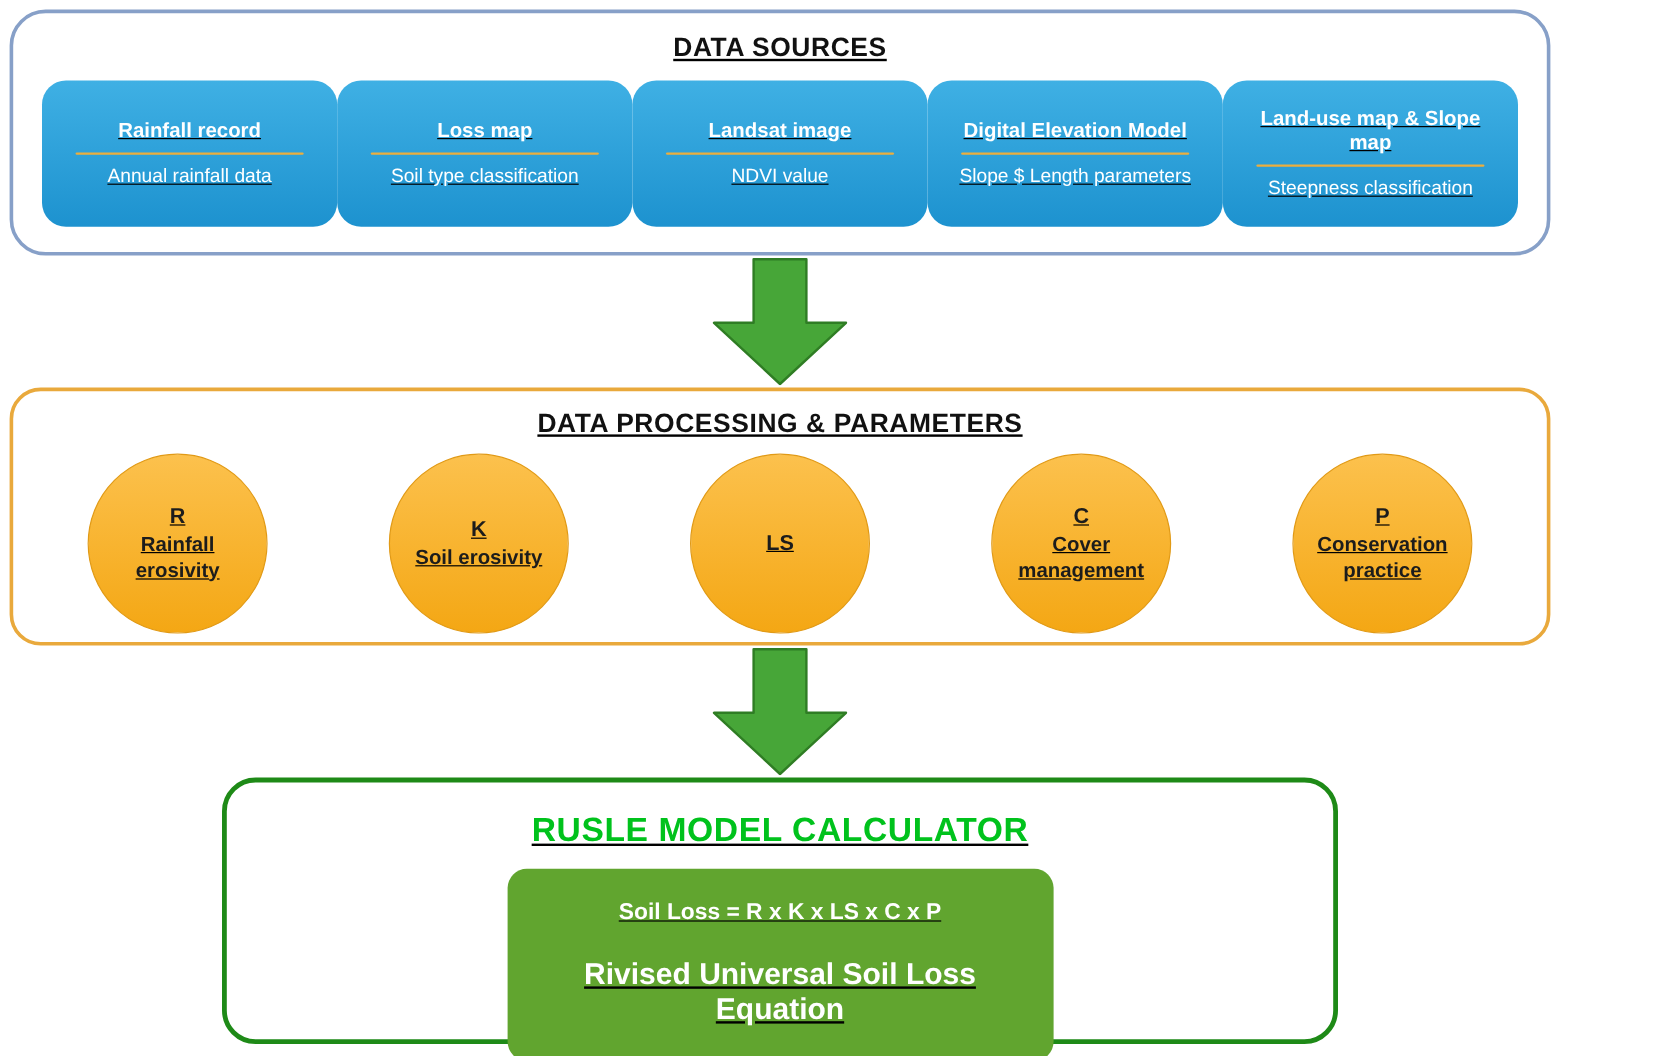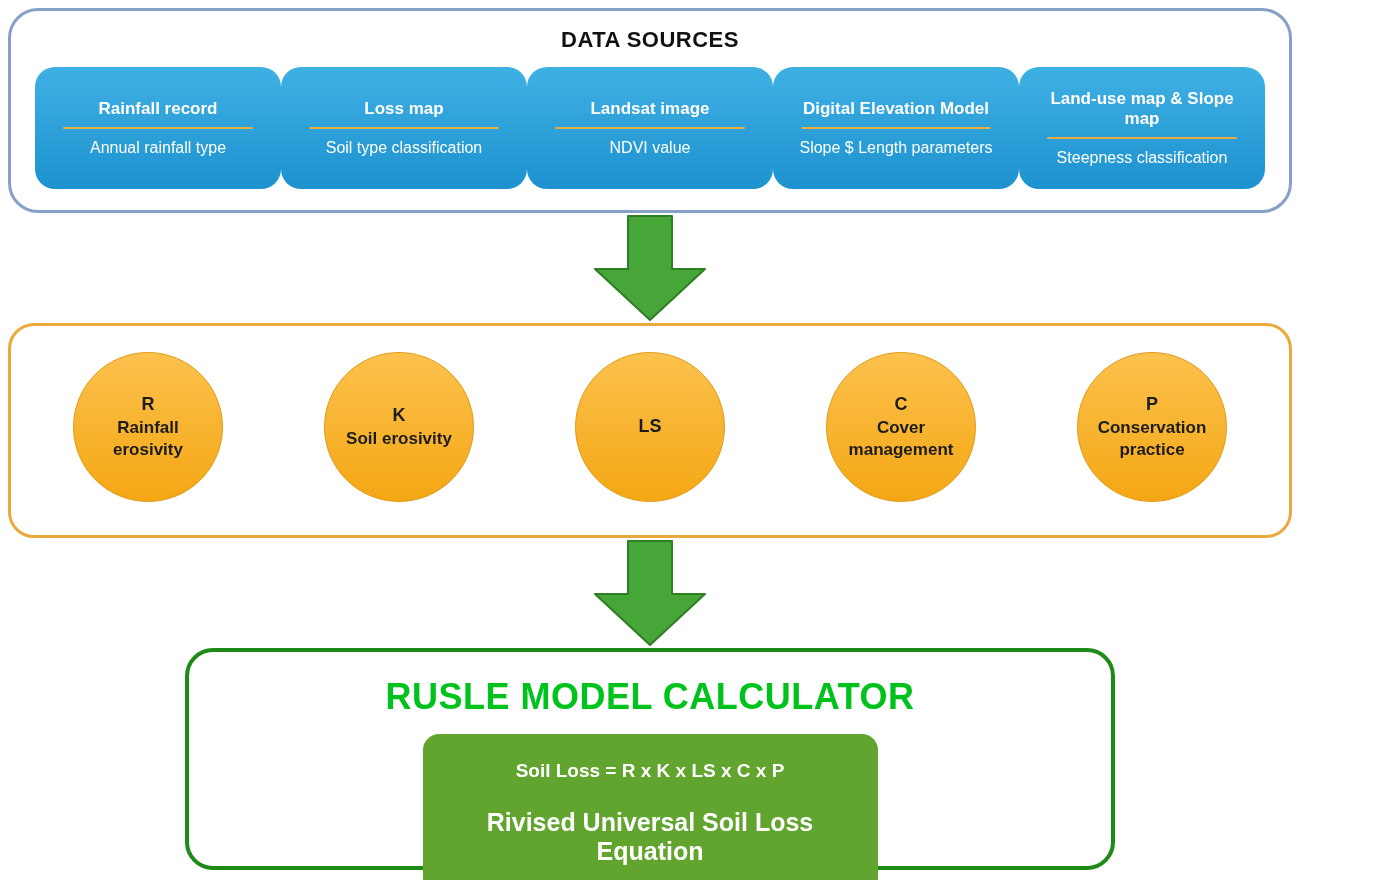--- a/index.html
+++ b/index.html
@@ -7,20 +7,21 @@
     padding: 0;
     background: #ffffff;
     font-family: "Liberation Sans", "DejaVu Sans", sans-serif;
   }
   .page {
     box-sizing: border-box;
     width: 1300px;
     height: 880px;
     padding: 8px;
     background: #ffffff;
+    text-decoration: underline;
   }
   .panel {
     box-sizing: border-box;
     background: #ffffff;
   }
   .panel-sources {
     border: 3px solid #87a0c8;
     border-radius: 30px;
     height: 205px;
     padding-top: 16px;
@@ -116,21 +117,21 @@
     margin: 0 auto;
     border: 4px solid #1e8a17;
     border-radius: 28px;
     box-sizing: border-box;
     text-align: center;
     padding-top: 24px;
     background: #ffffff;
   }
   .calc-title {
     margin: 0;
-    font-size: 36px;
+    font-size: 28px;
     font-weight: bold;
     color: #00c21c;
     letter-spacing: 0.5px;
   }
   .formula-box {
     width: 455px;
     margin: 16px auto 0 auto;
     background: #61a52f;
     border-radius: 16px;
     color: #ffffff;
@@ -152,21 +153,21 @@
 
 <div class="page">
 
   <section class="panel panel-sources">
     <h1 class="panel-title">DATA SOURCES</h1>
     <div class="sources-row">
 
       <div class="source-box">
         <div class="source-title">Rainfall record</div>
         <div class="source-underline"></div>
-        <div class="source-sub">Annual rainfall type</div>
+        <div class="source-sub">Annual rainfall data</div>
       </div>
 
       <div class="source-box">
         <div class="source-title">Loss map</div>
         <div class="source-underline"></div>
         <div class="source-sub">Soil type classification</div>
       </div>
 
       <div class="source-box">
         <div class="source-title">Landsat image</div>
@@ -189,20 +190,21 @@
     </div>
   </section>
 
   <div class="arrow-wrap">
     <svg width="118" height="106" viewBox="0 0 118 106">
       <polygon points="37,1 81,1 81,54 114,54 59,105 4,54 37,54" fill="#47a638" stroke="#2f7d24" stroke-width="2" stroke-linejoin="round"></polygon>
     </svg>
   </div>
 
   <section class="panel panel-processing">
+    <h1 class="panel-title">DATA PROCESSING &amp; PARAMETERS</h1>
     <div class="circles-row">
 
       <div class="param-circle">
         <div class="param-symbol">R</div>
         <div class="param-label">Rainfall erosivity</div>
       </div>
 
       <div class="param-circle">
         <div class="param-symbol">K</div>
         <div class="param-label">Soil erosivity</div>

